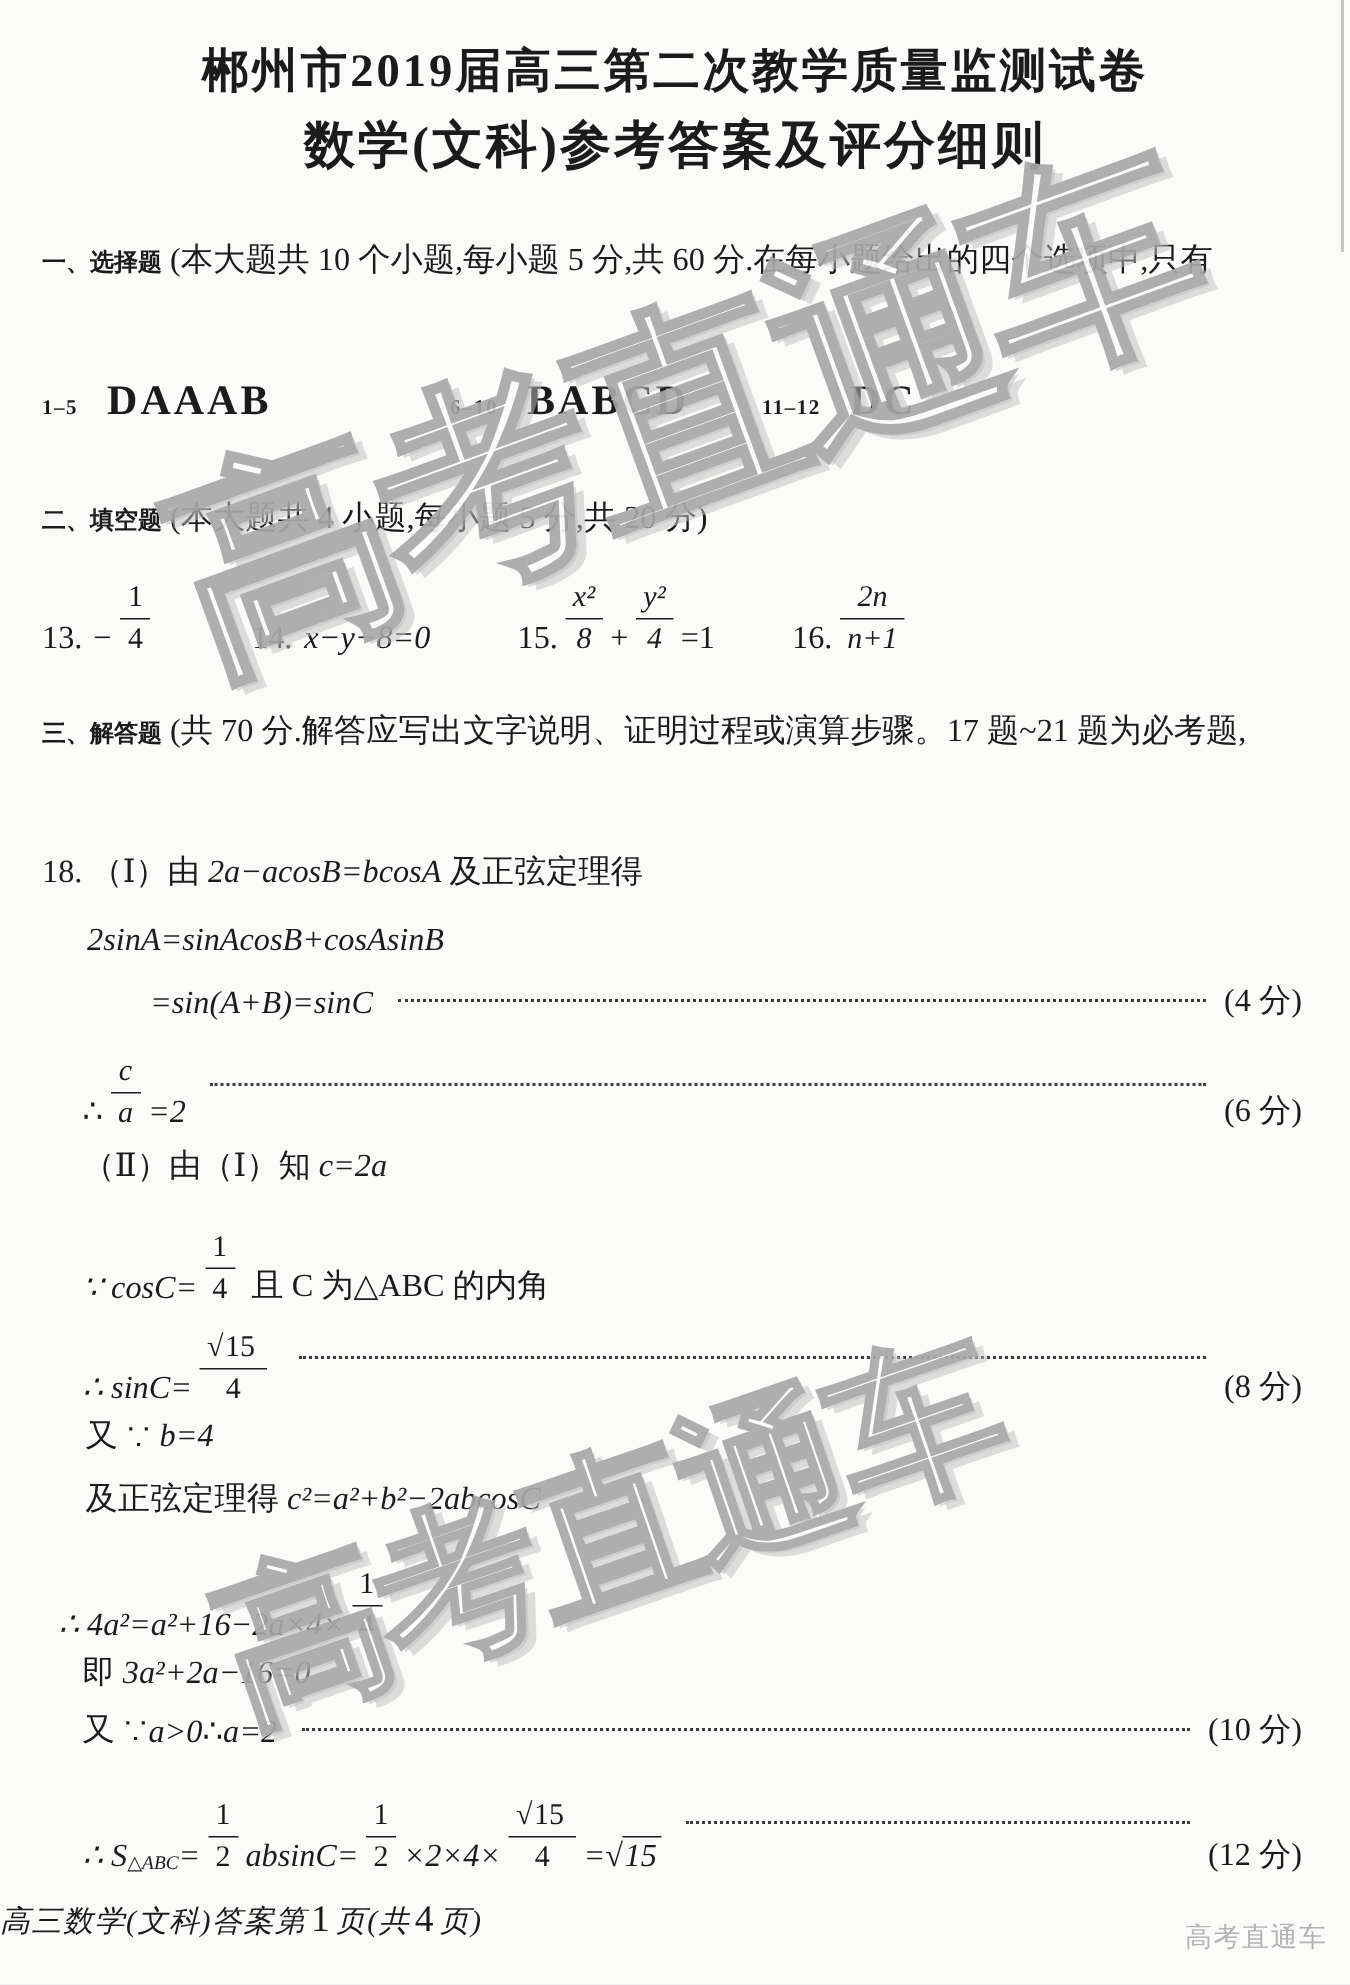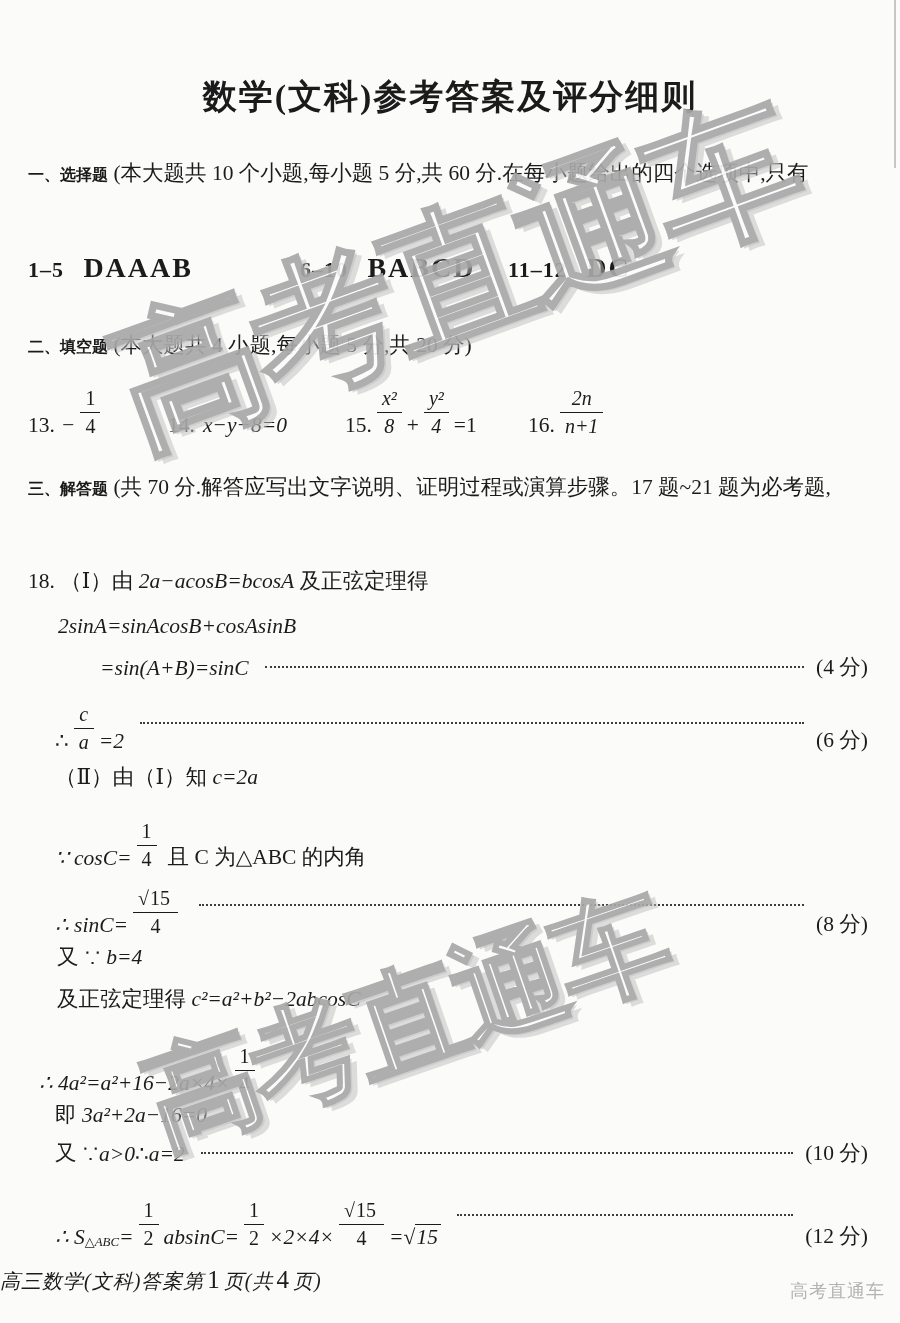--- a/index.html
+++ b/index.html
@@ -13,21 +13,21 @@
     font-family:"Liberation Serif","DejaVu Serif",serif;
     overflow:hidden;
   }
   .abs { position:absolute; }
   .center { left:0; right:0; text-align:center; }
   .title { font-size:31px; font-weight:bold; letter-spacing:2px; }
   .subtitle { font-size:34px; font-weight:bold; letter-spacing:2px; }
   .line { position:absolute; font-size:21.5px; white-space:nowrap; }
   .flexline { position:absolute; display:flex; align-items:flex-end; font-size:21.5px; white-space:nowrap; }
   .sec-head { font-weight:bold; font-size:16px; }
-  .ans-range { font-weight:bold; font-size:22px; letter-spacing:1px; }
+  .ans-range { font-weight:bold; font-size:14px; letter-spacing:1px; }
   .ans-letters { font-weight:bold; font-size:28px; letter-spacing:2px; margin-left:14px; }
   .math { font-style:italic; font-family:"Liberation Serif","DejaVu Serif",serif; }
   .cn { font-style:normal; }
   .frac { display:inline-block; text-align:center; vertical-align:middle; margin:0 5px; font-size:20px; line-height:1.15; }
   .frac .num { display:block; padding:0 5px 2px; border-bottom:1.6px solid #1b1b1b; }
   .frac .den { display:block; padding:2px 5px 0; }
   .sqrt { white-space:nowrap; }
   .sqrt .rad { border-top:1.6px solid #1b1b1b; padding:0 3px 0 1px; }
   .sub { font-size:0.6em; vertical-align:-0.35em; letter-spacing:0; }
   .dots { flex:1 1 auto; align-self:center; height:0; border-bottom:2.4px dotted #3c3c3c; margin:0 12px 0 16px; }
@@ -50,20 +50,21 @@
   .footer { position:absolute; left:0; right:0; top:1266px; text-align:left; font-size:20px; font-style:italic; letter-spacing:1px; }
   .footer .pagenum { font-size:25px; font-style:normal; padding:0 3px; }
   .brand { position:absolute; left:790px; top:1279px; font-size:18px; color:#b3b3b3; letter-spacing:1px; font-family:"Liberation Sans","DejaVu Sans",sans-serif; }
   .scan-artifact { position:absolute; left:894px; top:0; width:2px; height:168px; background:#9a9a9a; opacity:0.55; }
 </style>
 </head>
 <body>
 
 <div class="page">
 
+  <div class="abs center title" style="top:26px">郴州市2019届高三第二次教学质量监测试卷</div>
   <div class="abs center subtitle" style="top:74px">数学(文科)参考答案及评分细则</div>
 
   <div class="line" style="left:28px; top:158px">
     <span class="sec-head">一、选择题</span>
     <span>(本大题共 10 个小题,每小题 5 分,共 60 分.在每小题给出的四个选项中,只有</span>
   </div>
 
   <div class="line" style="left:28px; top:252px">
     <span class="ans-range">1–5</span>
     <span class="ans-letters">DAAAB</span>

